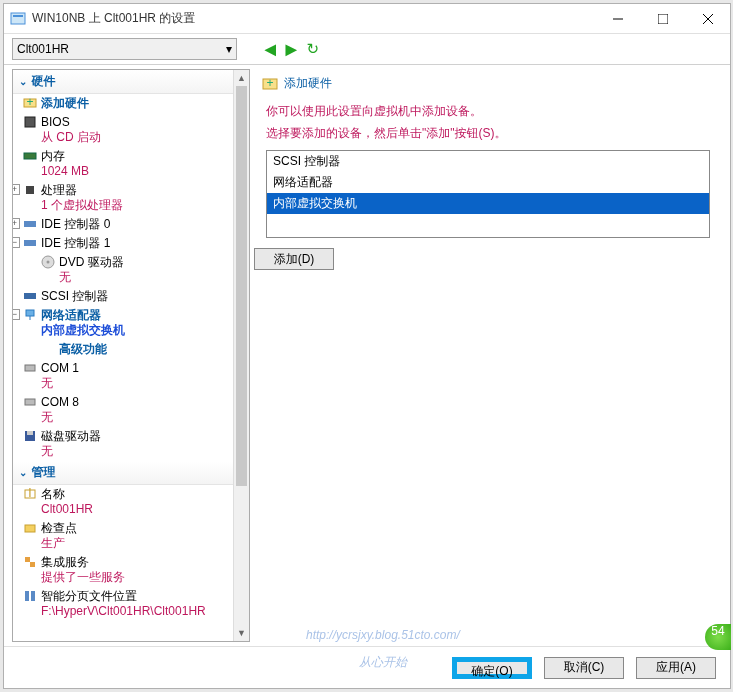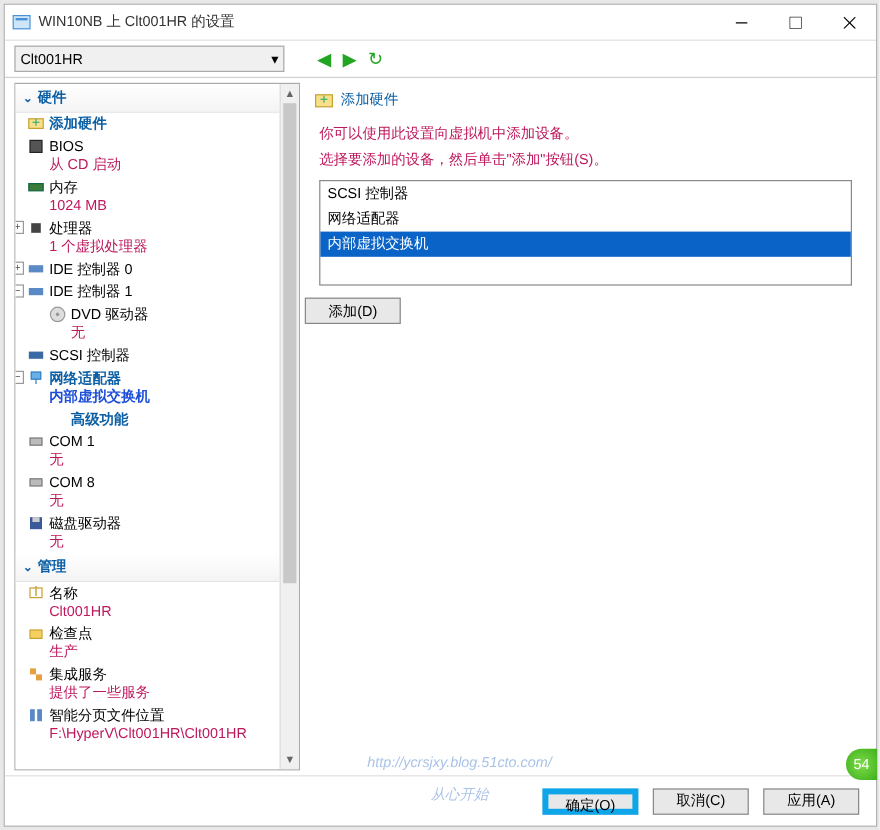--- a/index.html
+++ b/index.html
@@ -39,21 +39,21 @@
 .btn { min-width: 80px; height: 22px; border: 1px solid #888; background: #e8e8e8; padding: 1px 12px; color: #000; }
 .hint { padding: 16px 12px 0 12px; color: #000; }
 .footer { height: 42px; display: flex; align-items: center; justify-content: flex-end; gap: 12px; padding: 0 14px; border-top: 1px solid #e0e0e0; }
 .watermark { position: absolute; bottom: 18px; left: 260px; color: #9bb8e3; font-size: 22px; font-style: italic; font-family: serif; pointer-events: none; opacity: 0.85; text-align: center; line-height: 24px; margin-left: 46px; }
 .side-sb { width: 16px; background: #f0f0f0; border-left: 1px solid #ddd; position: relative; }
 .side-sb .thumb { position: absolute; top: 16px; left: 2px; right: 2px; height: 400px; background: #c8c8c8; }
 .side-sb .arr { position: absolute; left: 0; right: 0; height: 16px; text-align: center; color: #666; font-size: 9px; line-height: 16px; }
 .side-sb .arr.up { top: 0; }
 .side-sb .arr.dn { bottom: 0; }
 svg { display: block; }
-.green-badge { position: absolute; right: 2px; bottom: 42px; width: 26px; height: 26px; background: radial-gradient(circle,#7edc4a,#3cb01a); border-radius: 50% 0 0 50%; display:flex; align-items:center; justify-content:center; color:#fff; font-size:10px; }
+.green-badge { position: absolute; right: 2px; bottom: 42px; width: 26px; height: 26px; background: radial-gradient(circle,#7edc4a,#3cb01a); border-radius: 50% 0 0 50%; display:flex; align-items:flex-start; justify-content:center; color:#fff; font-size:10px; }
 </style>
 </head>
 <body>
 
 <div class="window">
 
   <div class="titlebar">
     <span class="titlebar-icon">
       <svg width="16" height="16">
           <rect x="1" y="2" width="14" height="11" fill="#cde6f7" stroke="#4a90d9"></rect>

